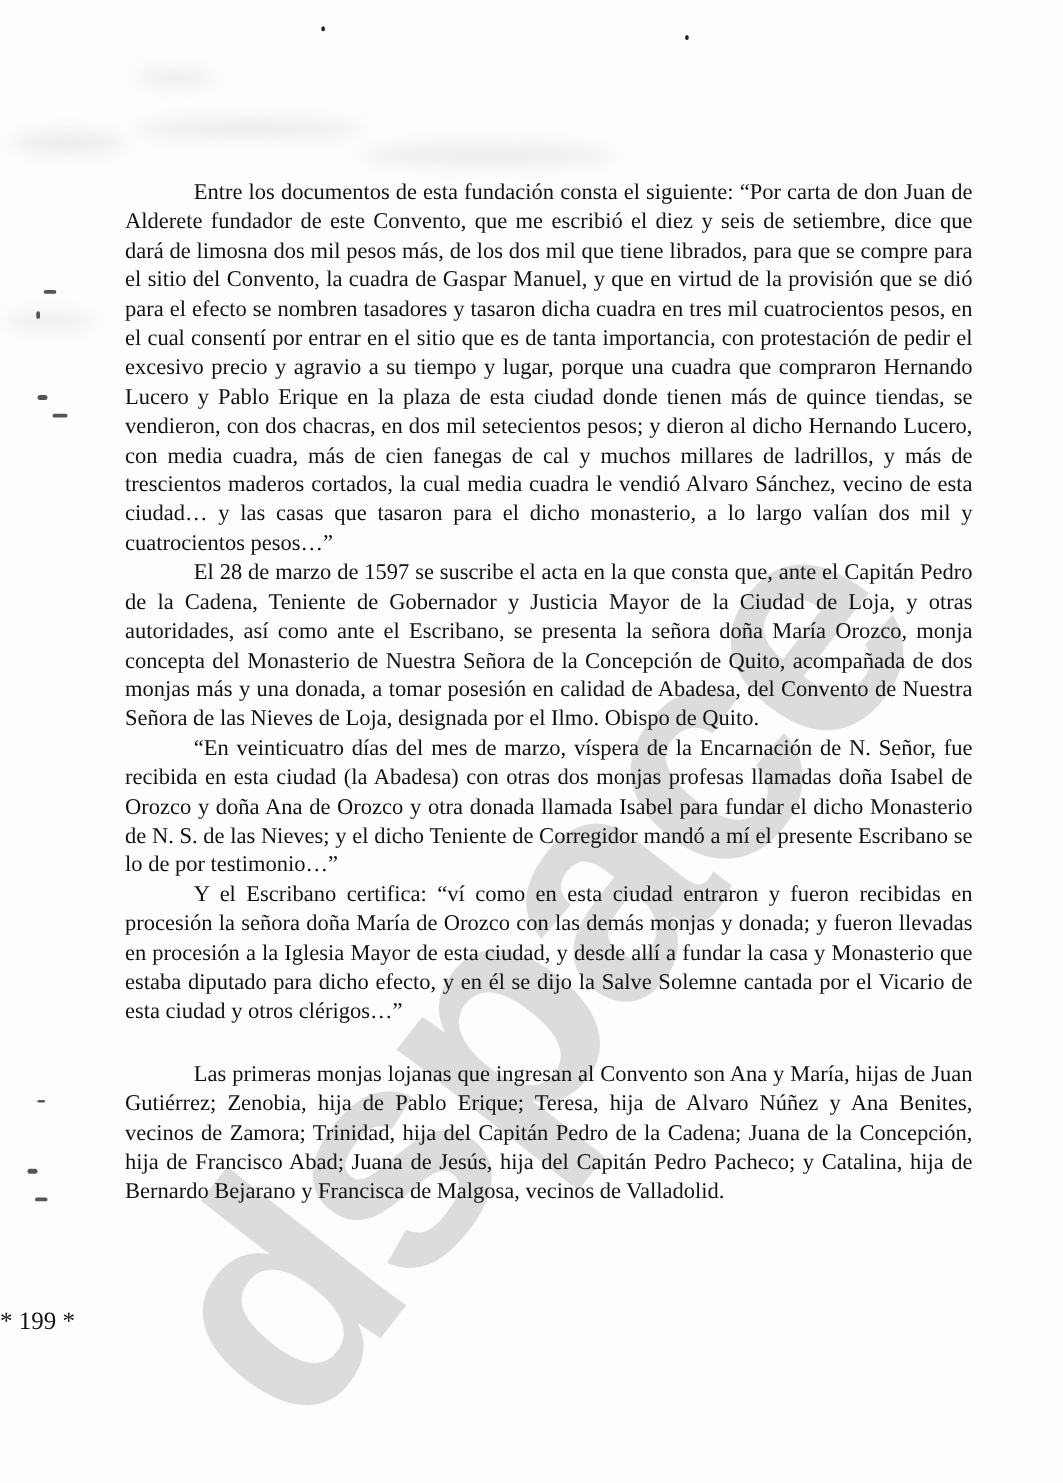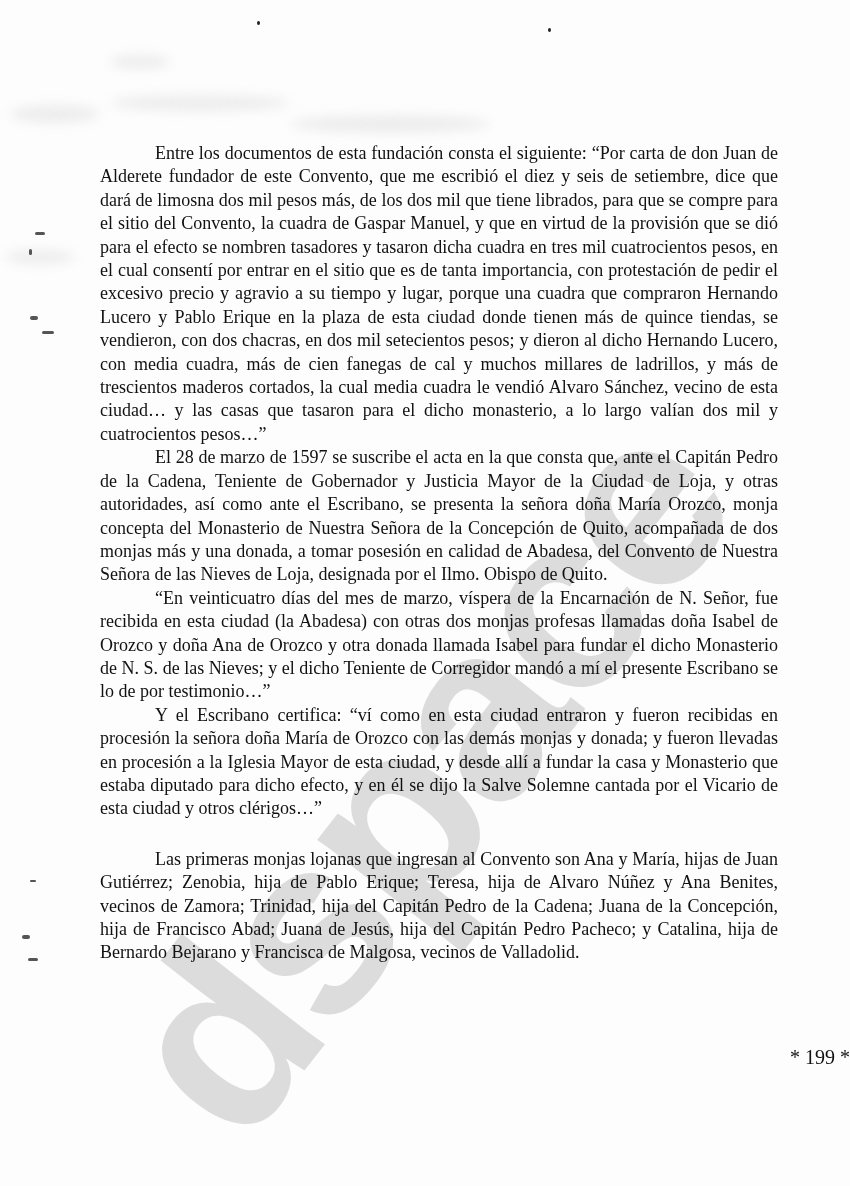--- a/index.html
+++ b/index.html
@@ -26,21 +26,21 @@
   }
   .text {
     position: absolute; left: 100px; top: 142px; width: 678px;
     font-size: 18px; line-height: 23.4px;
     text-align: justify;
   }
   .text p { margin: 0; text-indent: 55px; }
   .text p.gap { margin-top: 27px; }
   .pagenum {
     position: absolute; left: 0; width: 850px; top: 1046px;
-    text-align: right; font-size: 20px;
+    text-align: left; font-size: 20px;
   }
   .mark { position: absolute; background: #555; border-radius: 2px; }
   .dot { position: absolute; width: 3px; height: 4px; background: #222; border-radius: 50%; }
 </style>
 </head>
 <body>
 
 <div class="page">
   <div class="smudge" style="left:10px;top:105px;width:90px;height:18px;"></div>
   <div class="smudge" style="left:110px;top:95px;width:180px;height:16px;"></div>

